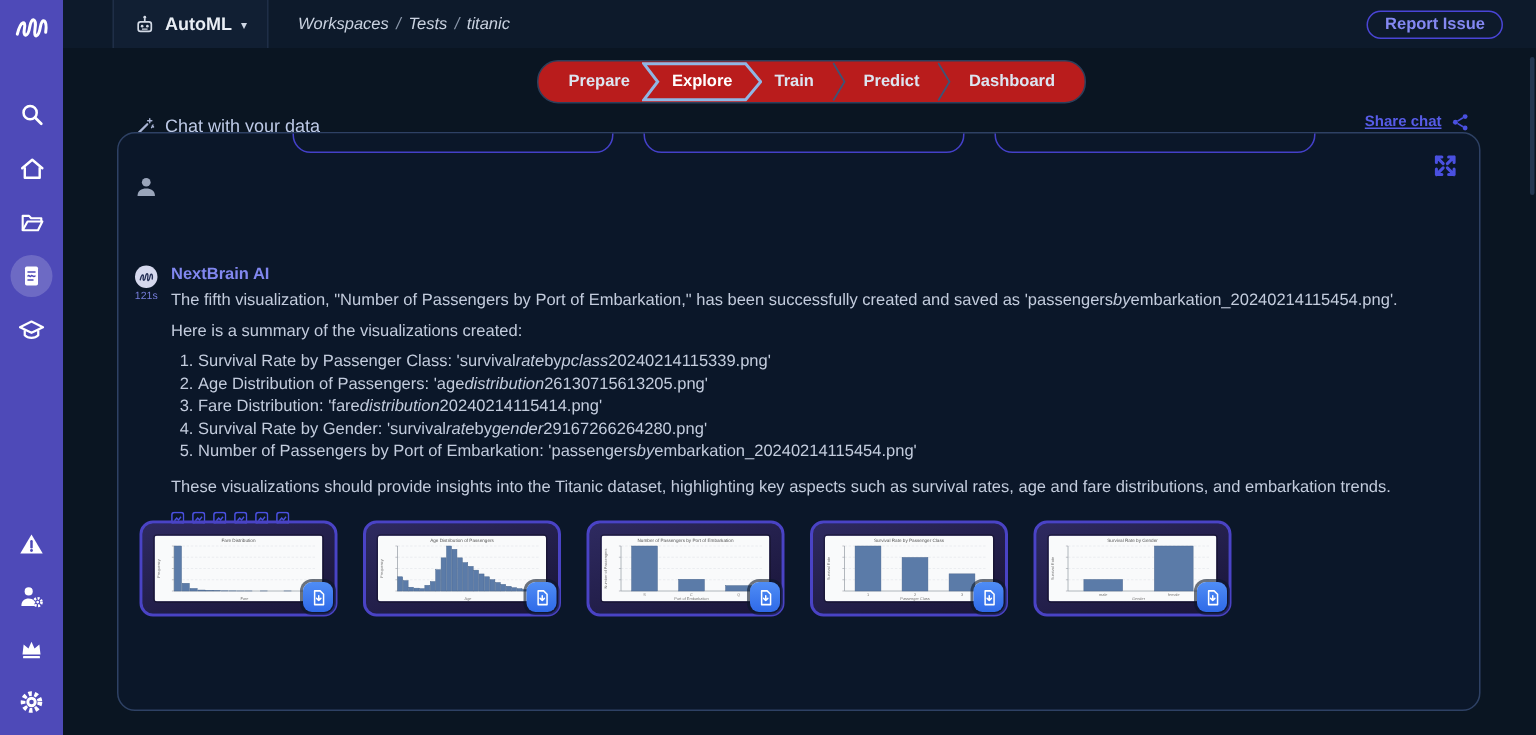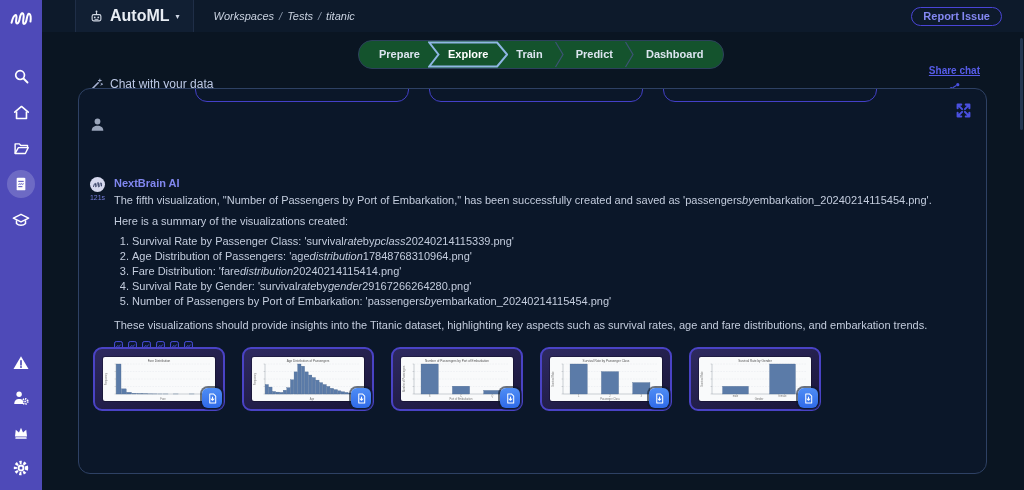--- a/index.html
+++ b/index.html
@@ -11,39 +11,39 @@
   .side-icon{width:28px;height:28px;display:flex;align-items:center;justify-content:center;border-radius:50%;}
   .side-icon.logo{margin-top:4px;margin-bottom:22px;}
   .side-icon+.side-icon{margin-top:8px;}
   .side-icon.active{background:rgba(255,255,255,0.18);}
   .side-bottom{margin-top:auto;display:flex;flex-direction:column;align-items:center;padding-bottom:8px;}
   .side-bottom .side-icon+.side-icon{margin-top:7px;}
   
   .topbar{position:absolute;left:42px;top:0;right:0;height:32px;background:#0d1a2b;display:flex;align-items:center;}
   .logo-tab{margin-left:33px;height:32px;display:flex;align-items:center;gap:6px;padding:0 13px;
             background:#111f33;border-left:1px solid #1f2e47;border-right:1px solid #1f2e47;cursor:pointer;}
-  .logo-tab .app-name{font-size:16px;font-weight:bold;color:#e8edf4;}
+  .logo-tab .app-name{font-size:12px;font-weight:bold;color:#e8edf4;}
   .caret{font-size:8px;color:#cfd6e4;margin-top:1px;}
   .breadcrumb{margin-left:20px;font-size:11px;font-style:italic;color:#c9d2e0;display:flex;gap:5px;align-items:flex-end;}
   .bc-sep{color:#8a97aa;}
   .bc-item{cursor:pointer;}
   .report-issue{margin-left:auto;margin-right:22px;font-size:11px;font-weight:bold;color:#8488f2;
                 border:1.5px solid #4a45d6;border-radius:10px;padding:2px 11px 3px;cursor:pointer;background:transparent;}
   
   .stepper{position:absolute;left:358px;top:40px;height:27px;display:flex;align-items:center;
-           border:1px solid #2c405c;border-radius:14px;background:#14532d;padding:0 8px;}
+           border:1px solid #2c405c;border-radius:14px;background:#b91c1c;padding:0 8px;}
   .step{position:relative;font-size:11px;font-weight:600;color:#dce5f0;padding:0 12px;line-height:27px;cursor:pointer;white-space:nowrap;}
   .step.active{color:#fff;padding:0 16px;}
   .step span{position:relative;z-index:2;}
   .step-outline{position:absolute;left:-4px;top:0;width:calc(100% + 8px);height:27px;z-index:1;}
   .step-sep{flex:0 0 auto;}
   
   .chat-title{position:absolute;left:90px;top:77px;display:flex;align-items:center;gap:7px;
               font-size:12px;font-weight:400;color:#bdc9e6;}
-  .share-row{position:absolute;right:44px;top:65px;display:flex;align-items:center;gap:6px;flex-direction:column;}
+  .share-row{position:absolute;right:44px;top:75px;display:flex;align-items:center;gap:6px;}
   .share-link{font-size:10px;font-weight:bold;color:#575ce8;text-decoration:underline;cursor:pointer;}
   
   .chat-box{position:absolute;left:78px;top:88px;width:907px;height:384px;border:1px solid #2e4164;
             border-radius:12px;background:#0b1729;overflow:hidden;}
   .chips{position:absolute;top:-13px;left:116px;display:flex;gap:20px;}
   .chip{width:212px;height:24px;border:1.5px solid #4440c8;border-radius:12px;background:#0b1729;cursor:pointer;}
   .expand{position:absolute;top:14px;right:15px;cursor:pointer;}
   .msg{position:absolute;left:10px;right:24px;display:flex;gap:8px;}
   .msg.you{top:28px;}
   .msg.ai{top:88px;}
@@ -248,21 +248,21 @@
             </svg>
         </span>
         <span class="elapsed">121s</span>
       </div>
       <div>
         <div class="msg-name">NextBrain AI</div>
         <div class="msg-text"><span>The fifth visualization, "Number of Passengers by Port of Embarkation," has been successfully created and saved as 'passengers</span><span class="it">by</span><span>embarkation_20240214115454.png'.</span></div>
         <div class="msg-text p-gap">Here is a summary of the visualizations created:</div>
         <ol class="viz-list">
             <li><span>Survival Rate by Passenger Class: 'survival</span><span class="it">rate</span><span>by</span><span class="it">pclass</span><span>20240214115339.png'</span></li>
-            <li><span>Age Distribution of Passengers: 'age</span><span class="it">distribution</span><span>17848768310964.png'</span></li>
+            <li><span>Age Distribution of Passengers: 'age</span><span class="it">distribution</span><span>26130715613205.png'</span></li>
             <li><span>Fare Distribution: 'fare</span><span class="it">distribution</span><span>20240214115414.png'</span></li>
             <li><span>Survival Rate by Gender: 'survival</span><span class="it">rate</span><span>by</span><span class="it">gender</span><span>29167266264280.png'</span></li>
             <li><span>Number of Passengers by Port of Embarkation: 'passengers</span><span class="it">by</span><span>embarkation_20240214115454.png'</span></li>
           </ol>
         <div class="msg-text p-close">These visualizations should provide insights into the Titanic dataset, highlighting key aspects such as survival rates, age and fare distributions, and embarkation trends.</div>
         <div class="attach-row">
             <svg class="mini-file" width="9" height="9" viewBox="0 0 9 9">
               <rect x="0.6" y="0.6" width="7.8" height="7.8" rx="1.6" fill="none" stroke="#4a50e0" stroke-width="1"></rect>
               <path d="M2.3 6.2 L3.8 4.4 L5 5.6 L6.7 3.5" fill="none" stroke="#4a50e0" stroke-width="0.9"></path>
             </svg>

